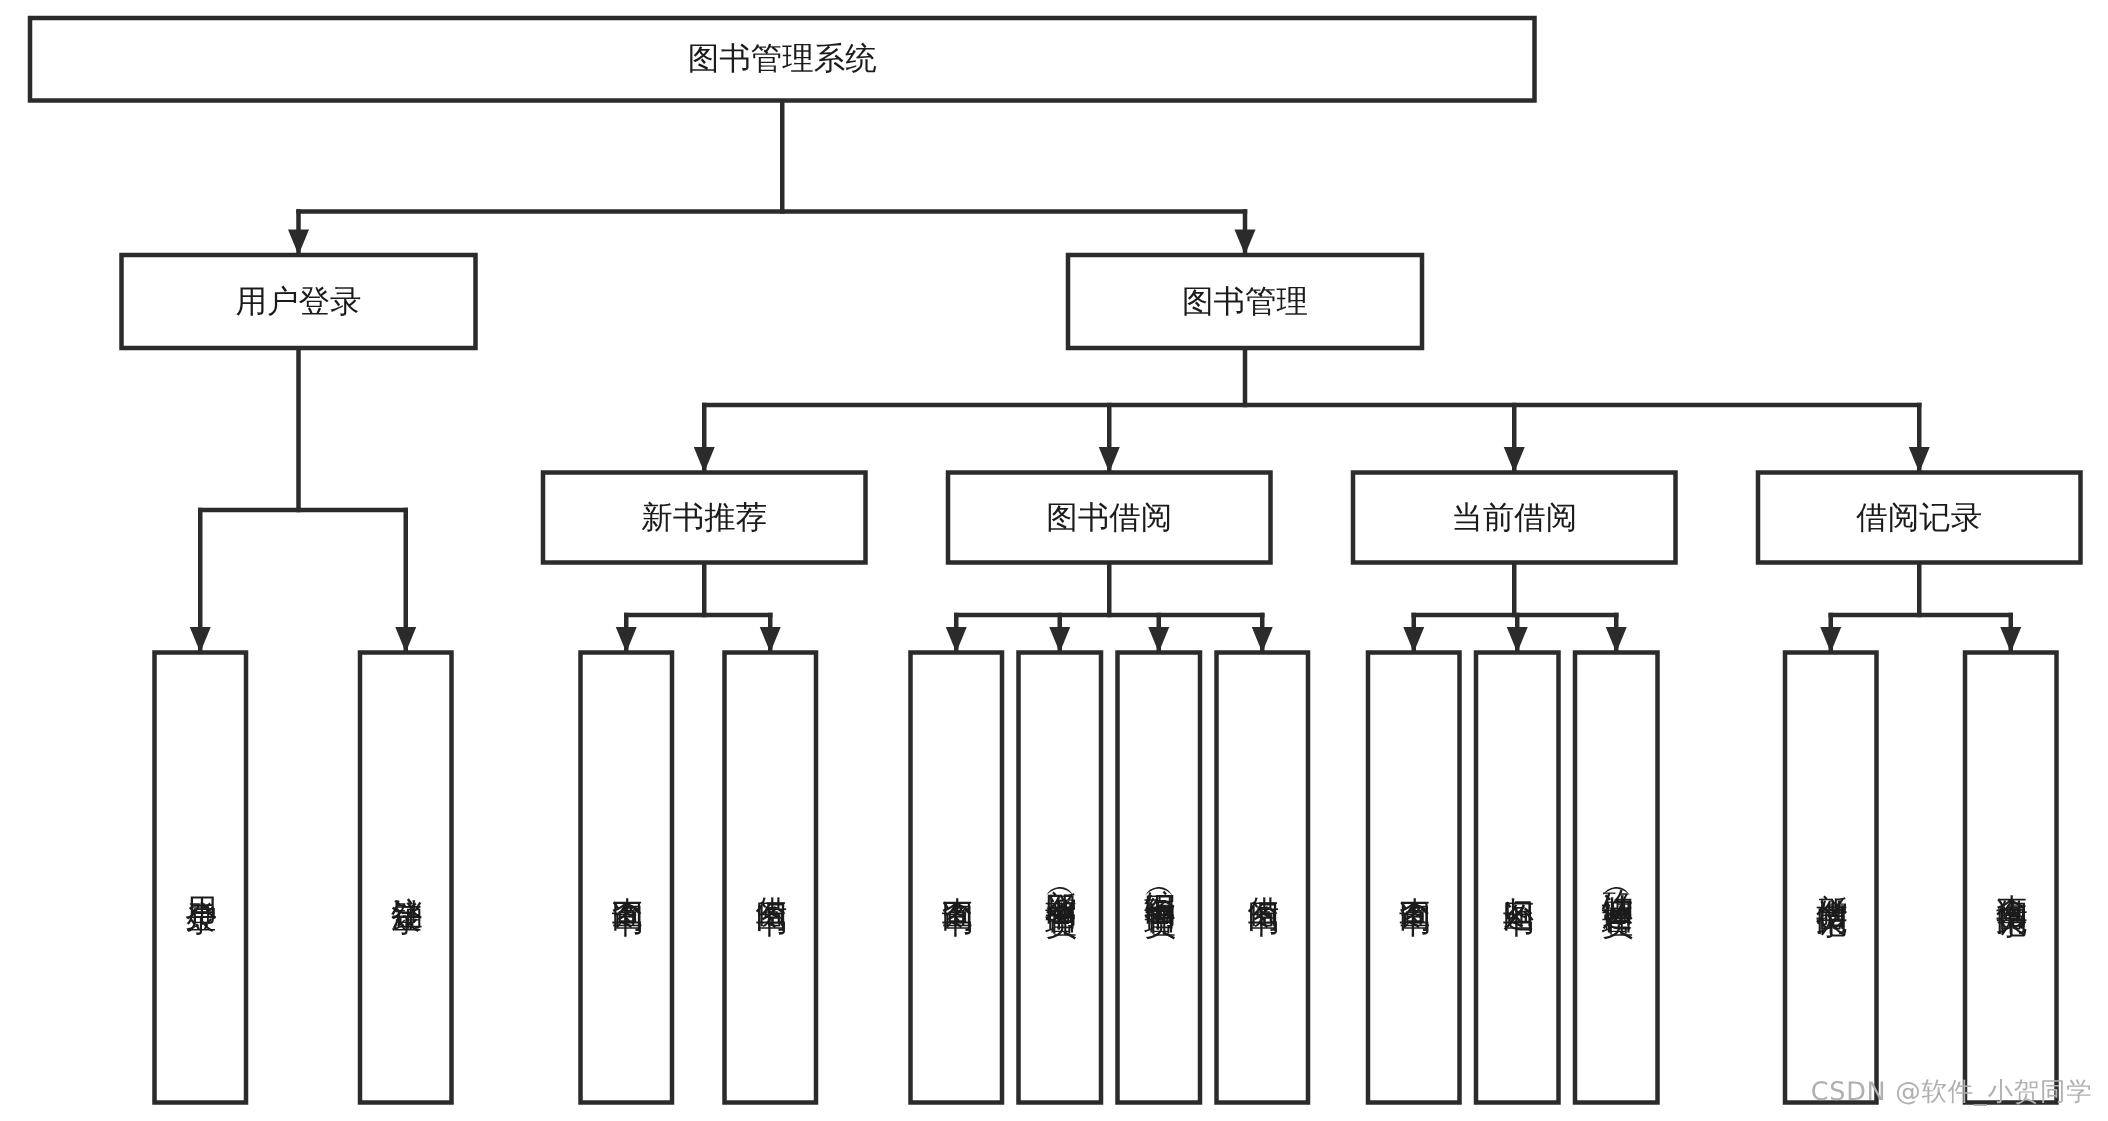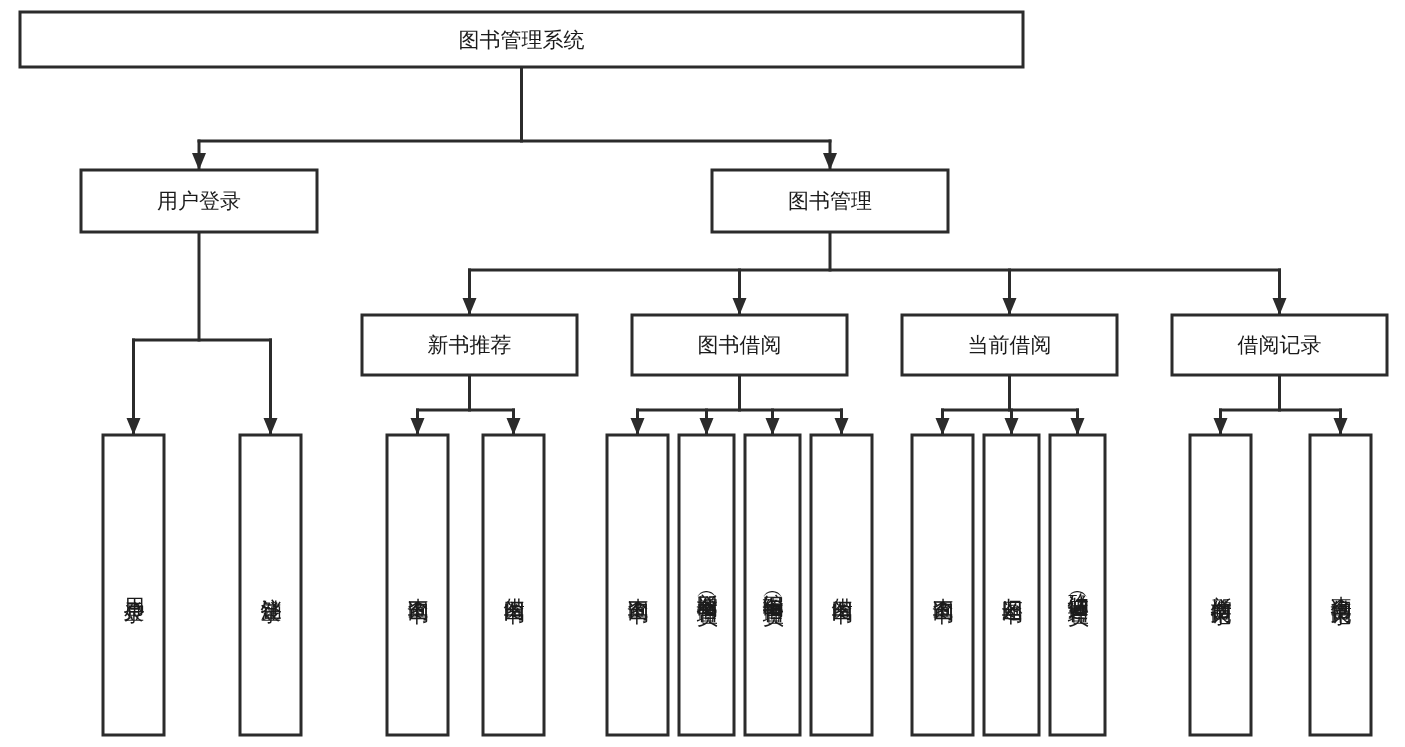--- a/index.html
+++ b/index.html
@@ -174,13 +174,14 @@
       <div class="leaf-label-wrap" style="left: 607px; top: 435px; width: 61px; height: 300px;">查询图书</div>
       <div class="leaf-label-wrap" style="left: 679px; top: 435px; width: 55px; height: 300px;">新增图书（管理员）</div>
       <div class="leaf-label-wrap" style="left: 745px; top: 435px; width: 55px; height: 300px;">编辑图书（管理员）</div>
       <div class="leaf-label-wrap" style="left: 811px; top: 435px; width: 61px; height: 300px;">借阅图书</div>
       <div class="leaf-label-wrap" style="left: 912px; top: 435px; width: 61px; height: 300px;">查询图书</div>
       <div class="leaf-label-wrap" style="left: 984px; top: 435px; width: 55px; height: 300px;">归还图书</div>
       <div class="leaf-label-wrap" style="left: 1050px; top: 435px; width: 55px; height: 300px;">确认归还（管理员）</div>
       <div class="leaf-label-wrap" style="left: 1190px; top: 435px; width: 61px; height: 300px;">新增借阅记录</div>
       <div class="leaf-label-wrap" style="left: 1310px; top: 435px; width: 61px; height: 300px;">查询借阅记录</div>
     </div>
+  <div class="watermark">CSDN @软件_小贺同学</div>
 </div>
 
 </body></html>

